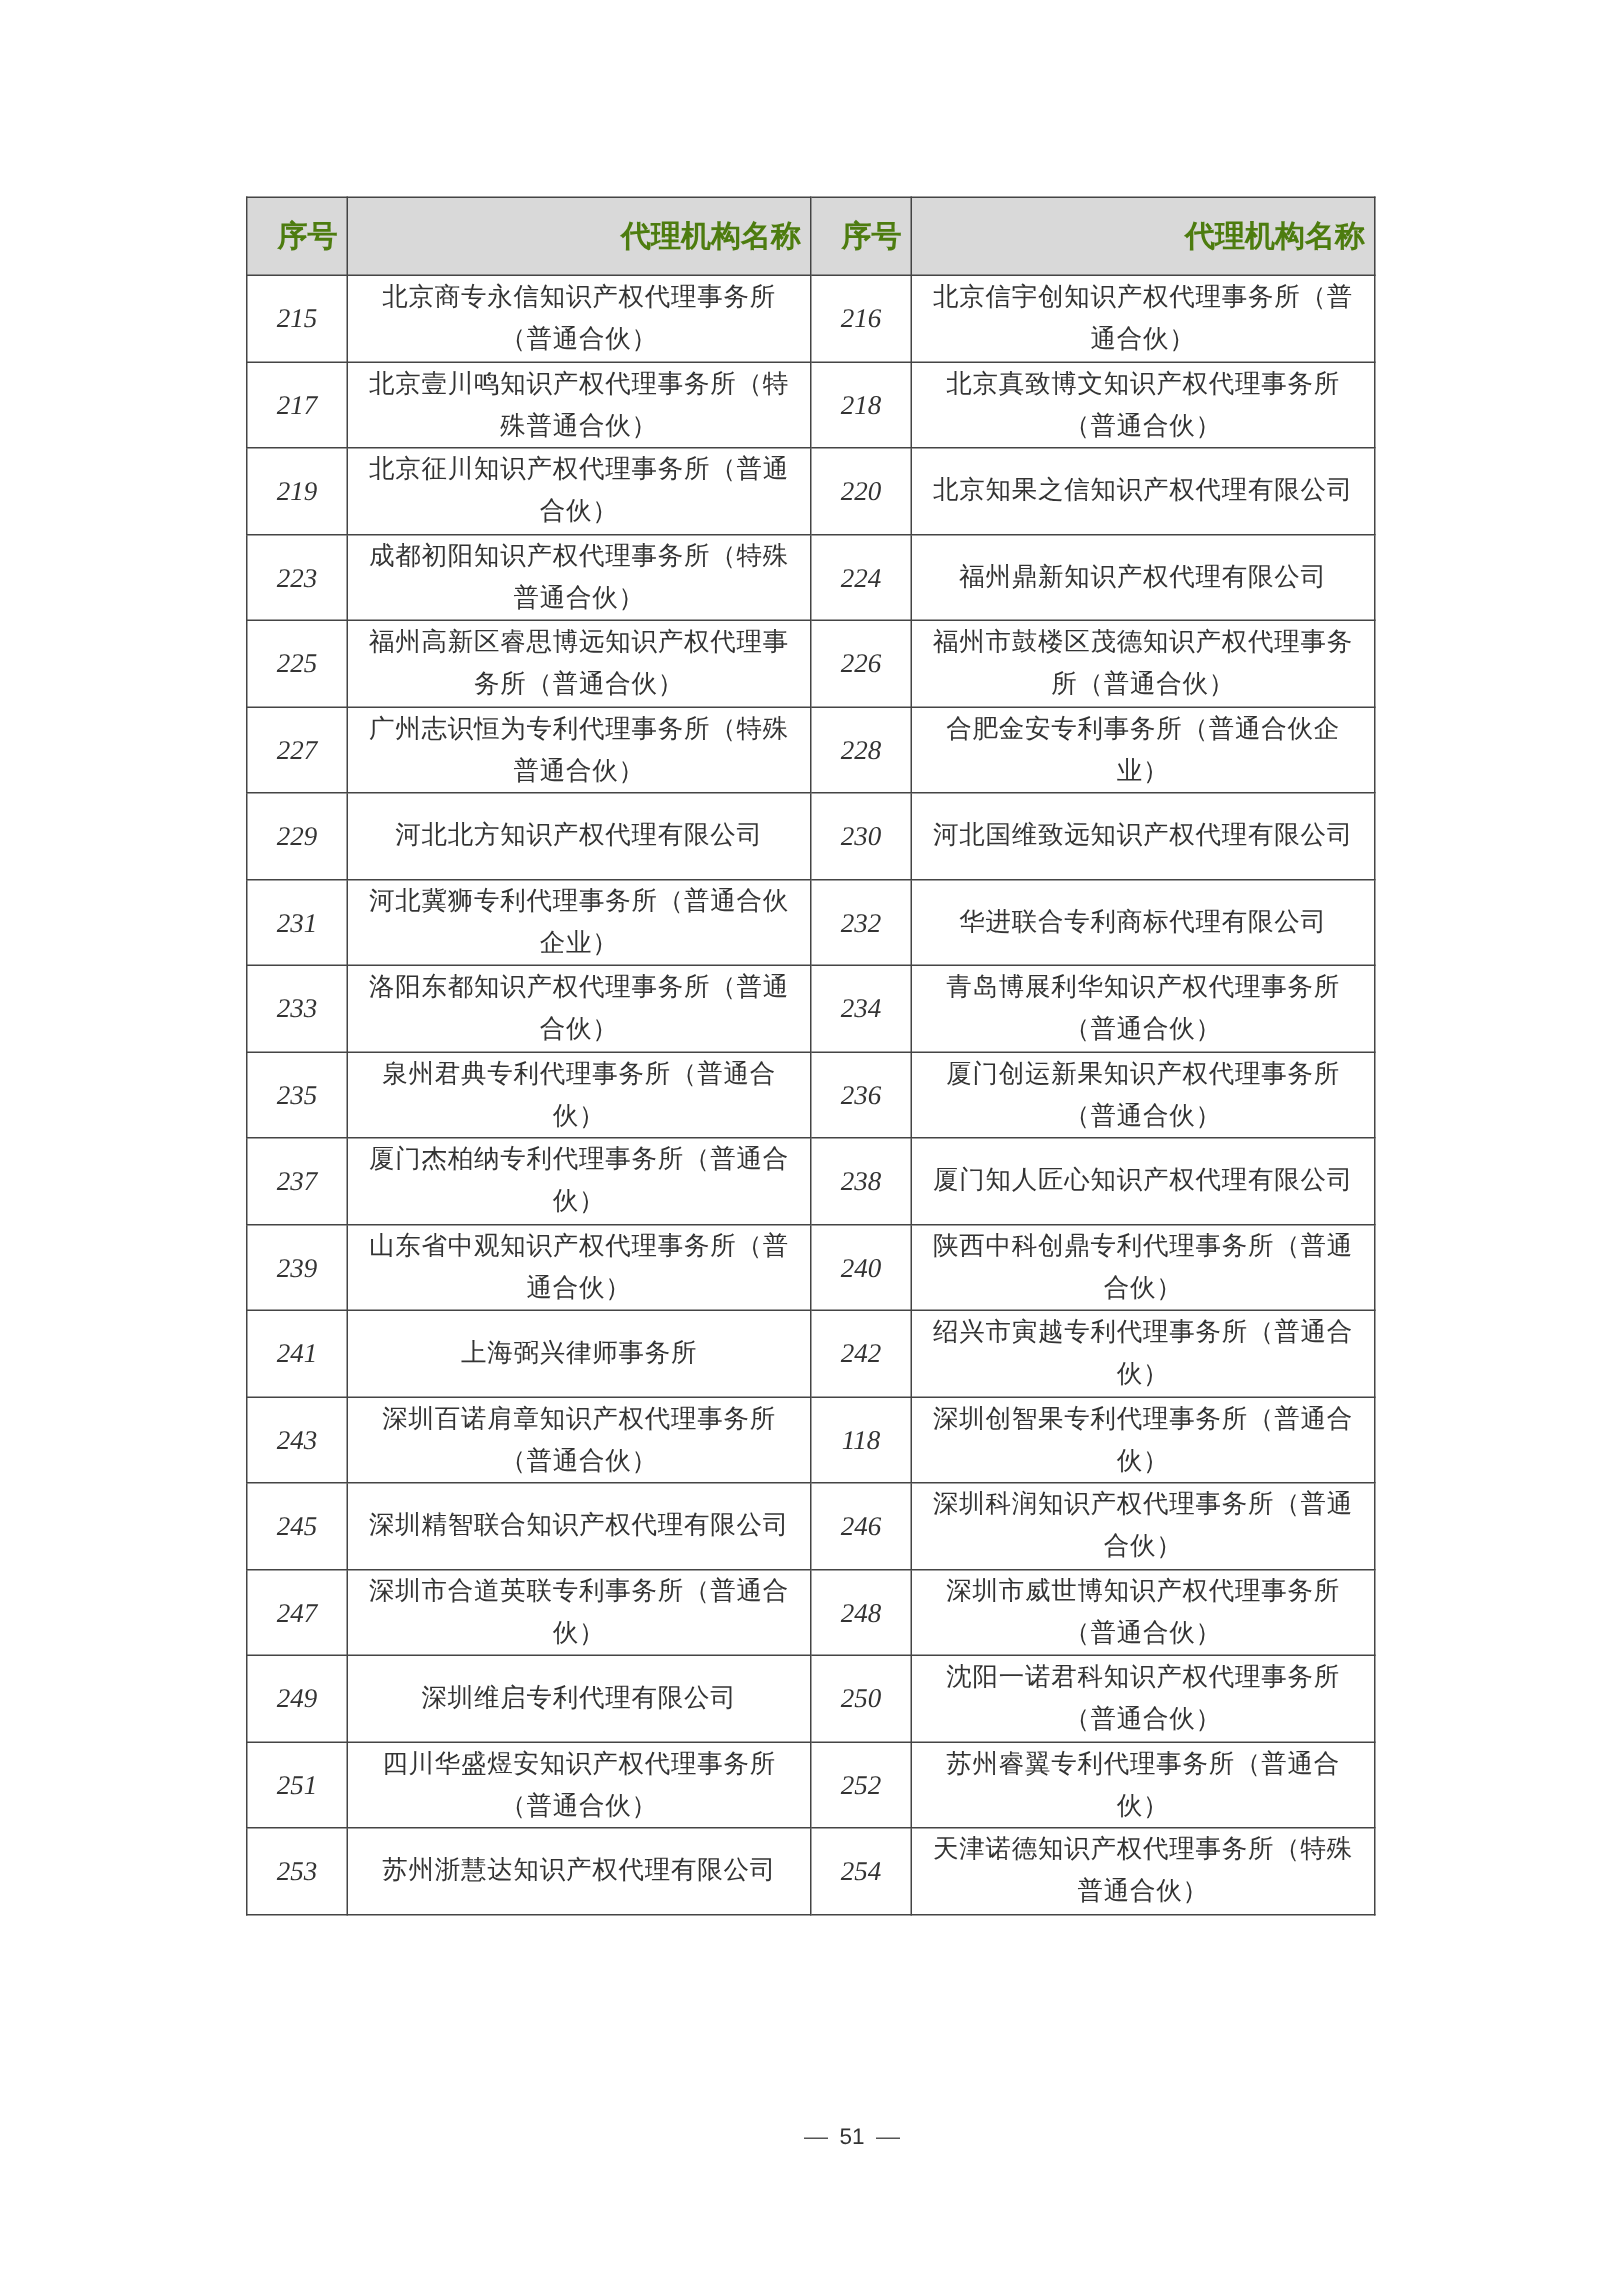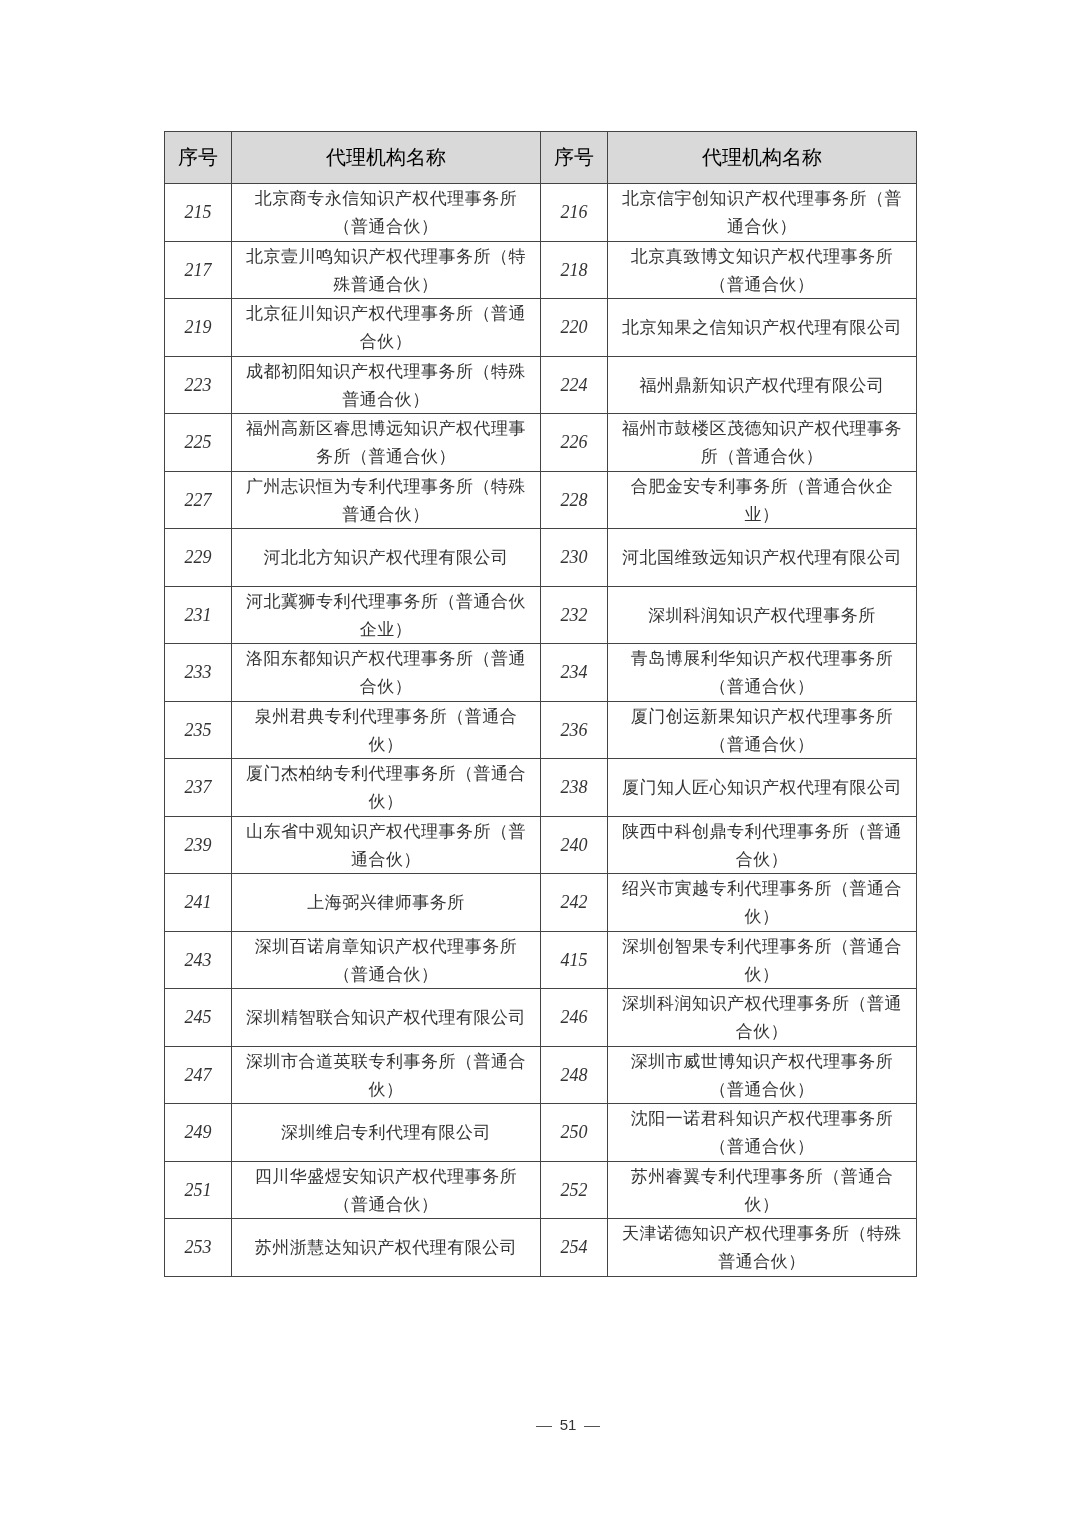--- a/index.html
+++ b/index.html
@@ -27,22 +27,23 @@
       text-align: center;
       vertical-align: middle;
       padding: 0 6px;
       box-sizing: border-box;
     }
     .page-table th {
       background: #d9d9d9;
       height: 52px;
       font-family: "DejaVu Sans", "Liberation Sans", sans-serif;
       font-size: 20px;
-      font-weight: normal;
-      color: #000000;
+      font-weight: bold;
+      color: #4d7c0f;
+      text-align: right;
     }
     .page-table td {
       height: 57.5px;
       font-size: 17px;
       line-height: 28px;
       color: #333;
       letter-spacing: 0.5px;
     }
     .page-table tr.last td {
       height: 52px;
@@ -133,21 +134,21 @@
       <tr>
         <td class="num">229</td>
         <td class="name">河北北方知识产权代理有限公司</td>
         <td class="num">230</td>
         <td class="name">河北国维致远知识产权代理有限公司</td>
       </tr>
       <tr>
         <td class="num">231</td>
         <td class="name">河北冀狮专利代理事务所（普通合伙企业）</td>
         <td class="num">232</td>
-        <td class="name">深圳科润知识产权代理事务所</td>
+        <td class="name">华进联合专利商标代理有限公司</td>
       </tr>
       <tr>
         <td class="num">233</td>
         <td class="name">洛阳东都知识产权代理事务所（普通合伙）</td>
         <td class="num">234</td>
         <td class="name">青岛博展利华知识产权代理事务所（普通合伙）</td>
       </tr>
       <tr>
         <td class="num">235</td>
         <td class="name">泉州君典专利代理事务所（普通合伙）</td>
@@ -168,21 +169,21 @@
       </tr>
       <tr>
         <td class="num">241</td>
         <td class="name">上海弼兴律师事务所</td>
         <td class="num">242</td>
         <td class="name">绍兴市寅越专利代理事务所（普通合伙）</td>
       </tr>
       <tr>
         <td class="num">243</td>
         <td class="name">深圳百诺肩章知识产权代理事务所（普通合伙）</td>
-        <td class="num">415</td>
+        <td class="num">118</td>
         <td class="name">深圳创智果专利代理事务所（普通合伙）</td>
       </tr>
       <tr>
         <td class="num">245</td>
         <td class="name">深圳精智联合知识产权代理有限公司</td>
         <td class="num">246</td>
         <td class="name">深圳科润知识产权代理事务所（普通合伙）</td>
       </tr>
       <tr>
         <td class="num">247</td>

